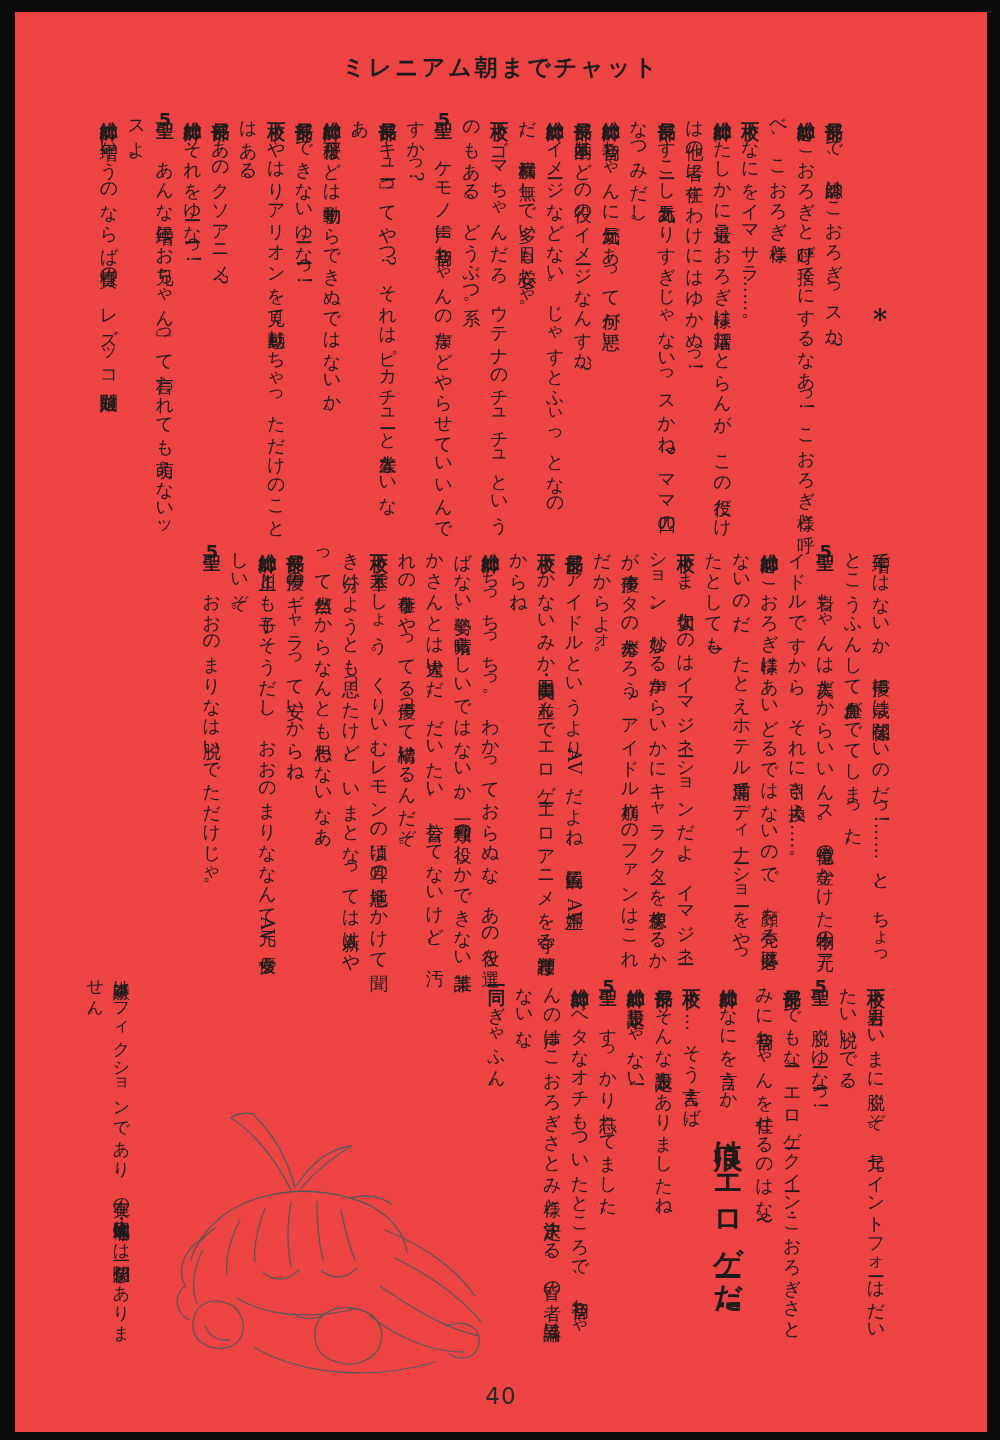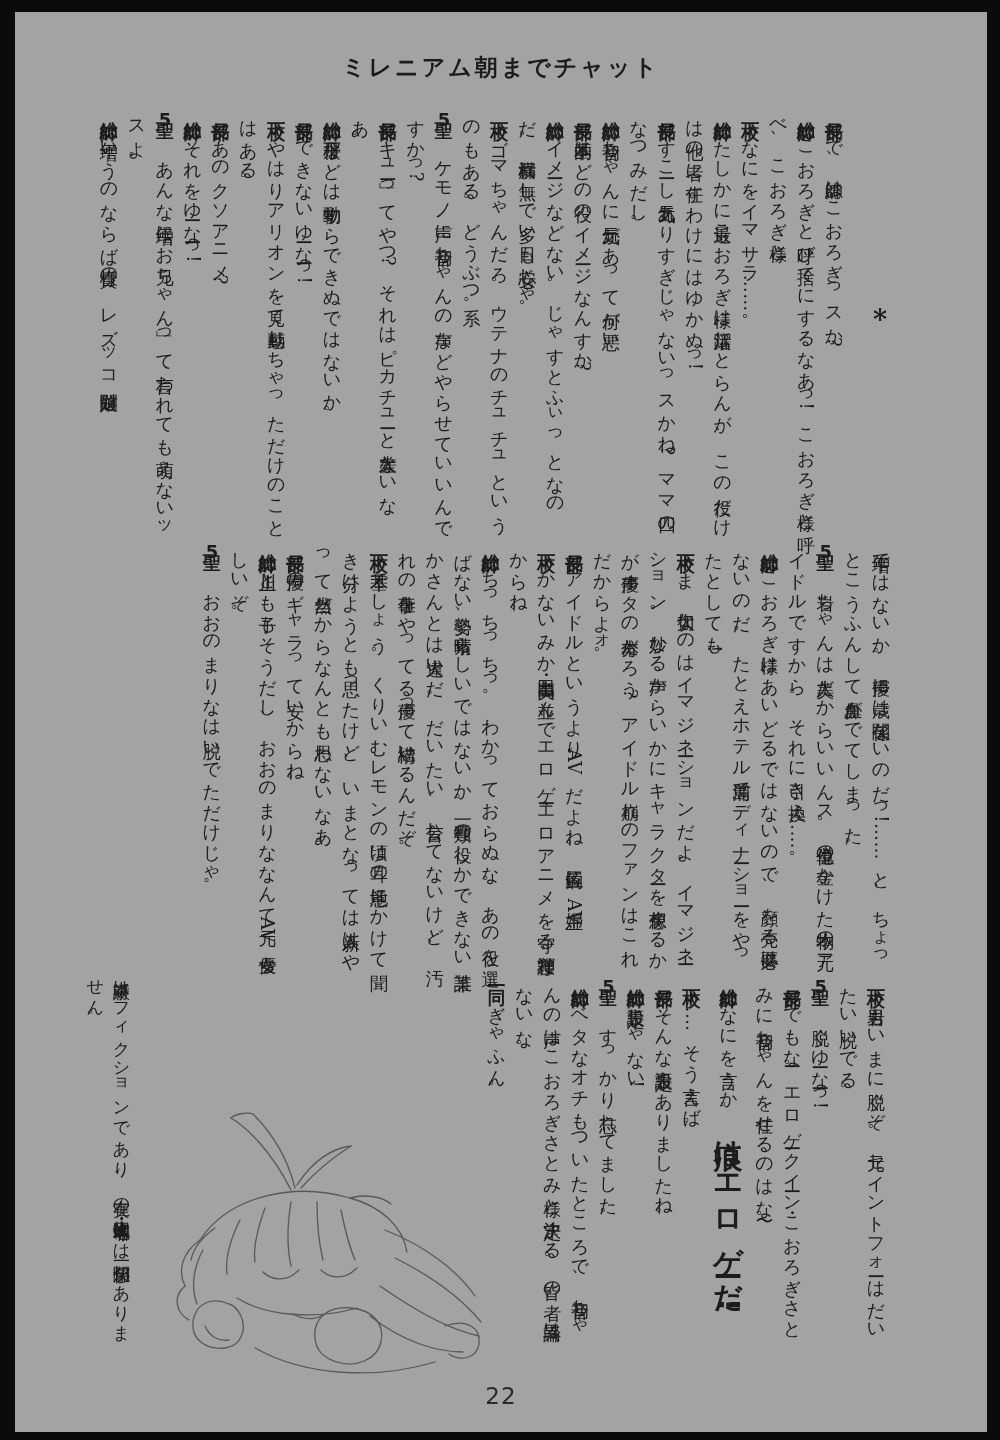--- a/index.html
+++ b/index.html
@@ -1,20 +1,20 @@
 <!DOCTYPE html>
 <html lang="ja"><head>
 <meta charset="utf-8">
 <style>
   html,body{margin:0;padding:0;background:#222;}
   .page{
     position:relative;
     width:1000px;height:1440px;
     box-sizing:border-box;
-    background:#a3a3a3;
+    background:#ef4444;
     border-style:solid;
     border-color:#0b0b0b;
     border-width:12px 13px 8px 15px;
     overflow:hidden;
     font-family:"DejaVu Serif", serif;
     color:#1c1c1c;
   }
   .title{
     position:absolute;top:40px;left:0;width:100%;
     margin:0;text-align:center;
@@ -160,15 +160,15 @@
       <path d="M240,140 C280,156 312,180 330,206"></path>
       <path d="M250,168 C290,188 318,210 336,232"></path>
       <path d="M235,196 C272,222 306,240 334,246"></path>
       <path d="M225,226 C258,252 292,262 318,262"></path>
       <path d="M300,236 C322,228 336,238 334,254 C332,268 316,272 304,264"></path>
 
       <path d="M110,258 C160,286 230,290 290,272"></path>
     </g>
   </svg>
 
-  <div class="pageno">22</div>
+  <div class="pageno">40</div>
 
 </div>
 
 </body></html>

